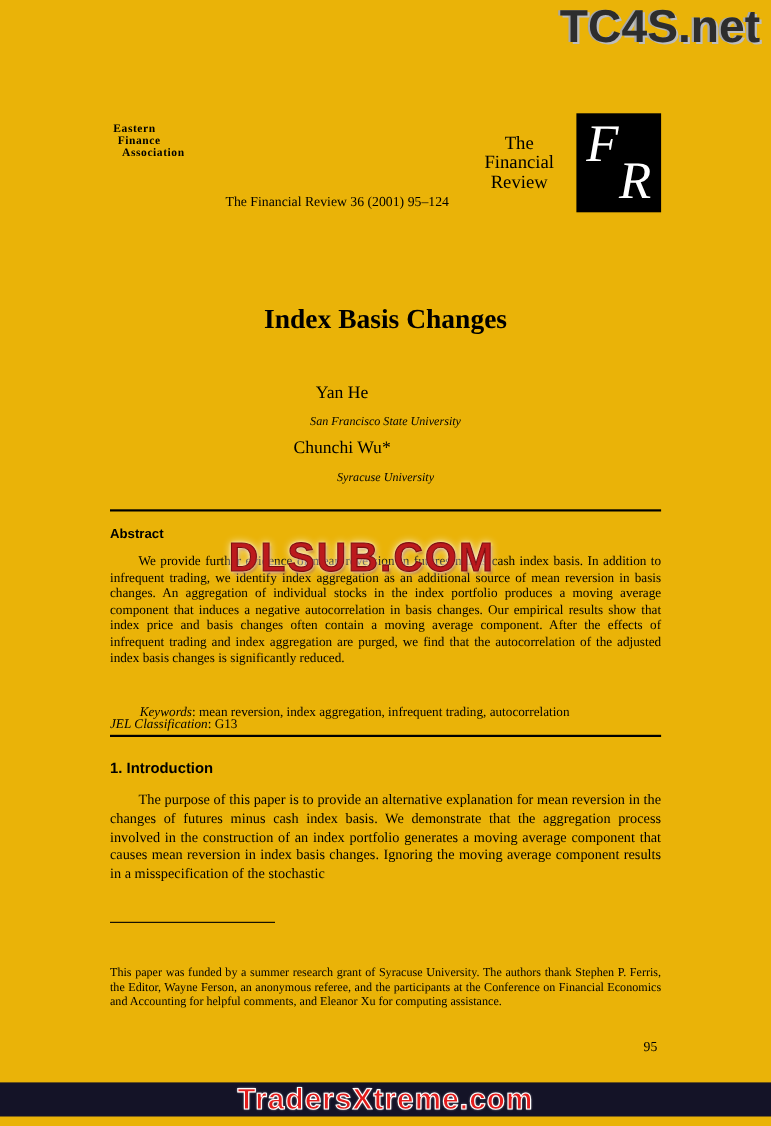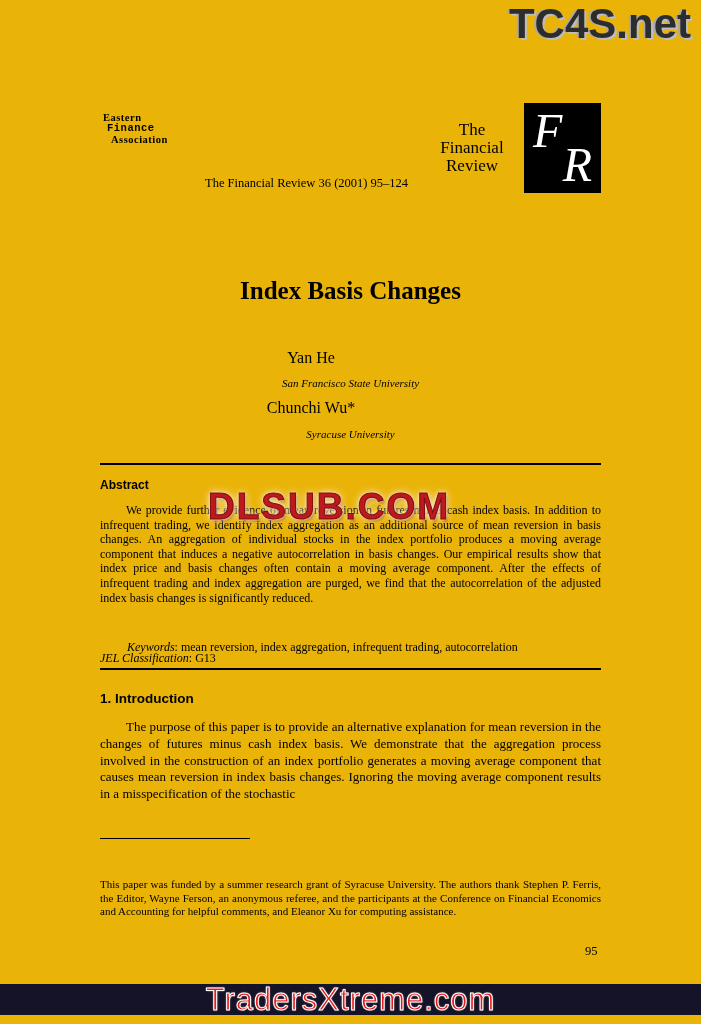--- a/index.html
+++ b/index.html
@@ -47,40 +47,40 @@
     width: 701px;
     height: 31px;
     background: #141327;
     display: flex;
     align-items: center;
     justify-content: center;
     z-index: 30;
   }
   .wm-bottom-text {
     font-family: "Liberation Sans", sans-serif;
-    font-weight: normal;
-    font-size: 31px;
+    font-weight: bold;
+    font-size: 27px;
     color: #e31c1c;
     -webkit-text-stroke: 1px #ffffff;
     text-shadow: 0 0 2px #ffffff;
     letter-spacing: 1px;
   }
 
   
   .efa-block { position: absolute; left: 103px; top: 112px; }
   .efa-acronym {
     font-family: "Liberation Serif", serif;
     font-weight: bold;
     font-size: 40px;
     letter-spacing: 3px;
     line-height: 38px;
     color: #000;
   }
   .efa-org { font-weight: bold; font-size: 10.5px; line-height: 11px; letter-spacing: 0.5px; color: #000; }
-  .efa-org div:nth-child(2) { padding-left: 4px; font-family: Liberation Mono, monospace; }
+  .efa-org div:nth-child(2) { padding-left: 4px; }
   .efa-org div:nth-child(3) { padding-left: 8px; }
 
   .journal-block {
     position: absolute;
     left: 430px;
     top: 121px;
     width: 84px;
     text-align: center;
     font-size: 17px;
     line-height: 18px;

